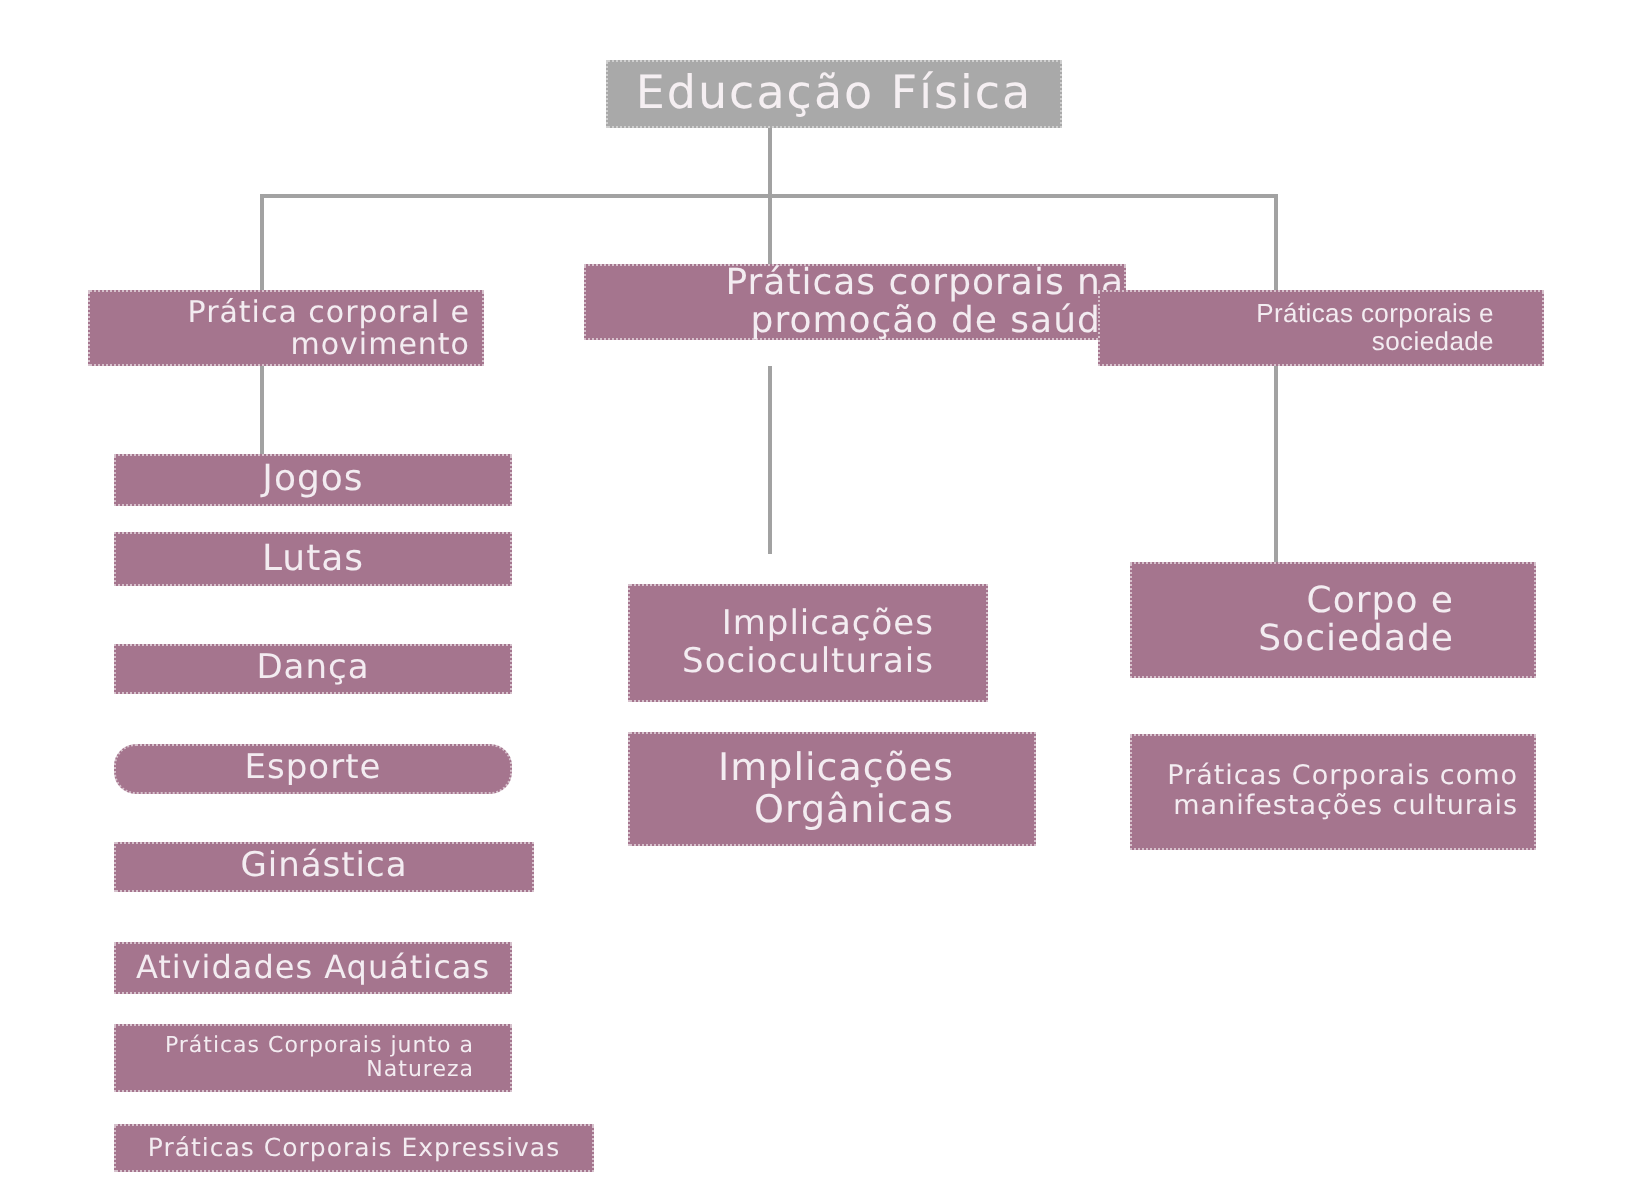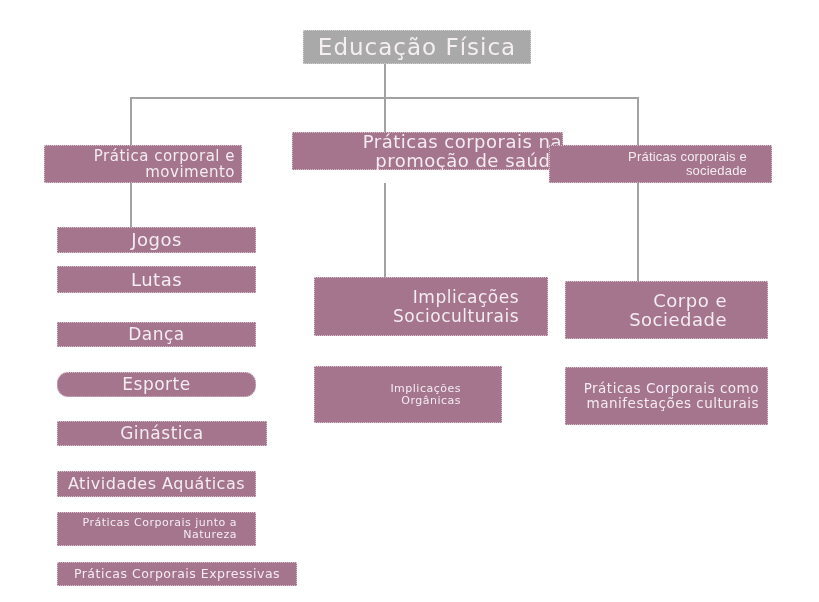--- a/index.html
+++ b/index.html
@@ -69,19 +69,19 @@
 
   <div class="node" style="left:33px;top:227px;width:199px;height:26px;font-size:18px;">Jogos</div>
   <div class="node" style="left:33px;top:266px;width:199px;height:27px;font-size:18px;">Lutas</div>
   <div class="node" style="left:33px;top:322px;width:199px;height:25px;font-size:17px;">Dança</div>
   <div class="node" style="left:33px;top:372px;width:199px;height:25px;font-size:17px;border-radius:11px;">Esporte</div>
   <div class="node" style="left:33px;top:421px;width:210px;height:25px;font-size:17px;">Ginástica</div>
   <div class="node" style="left:33px;top:471px;width:199px;height:26px;font-size:16px;">Atividades Aquáticas</div>
   <div class="node" style="left:33px;top:512px;width:199px;height:31px;font-size:11px;padding:16px 18px;">Práticas Corporais junto a Natureza</div>
   <div class="node" style="left:33px;top:562px;width:240px;height:24px;font-size:12.5px;">Práticas Corporais Expressivas</div>
 
-  <div class="node" style="left:290px;top:277px;width:234px;height:59px;font-size:17px;padding:0 28px;">Implicações Socioculturais</div>
-  <div class="node" style="left:290px;top:366px;width:188px;height:57px;font-size:11px;padding:0 40px;">Implicações Orgânicas</div>
+  <div class="node" style="left:290px;top:292px;width:180px;height:59px;font-size:17px;padding:0 28px;">Implicações Socioculturais</div>
+  <div class="node" style="left:290px;top:366px;width:204px;height:57px;font-size:19px;padding:0 40px;">Implicações Orgânicas</div>
 
   <div class="node" style="left:541px;top:281px;width:203px;height:58px;font-size:18px;padding:0 40px;">Corpo e Sociedade</div>
   <div class="node" style="left:541px;top:367px;width:203px;height:58px;font-size:13.5px;padding:0 8px;">Práticas Corporais como manifestações culturais</div>
 
 </div>
 
 </body></html>

